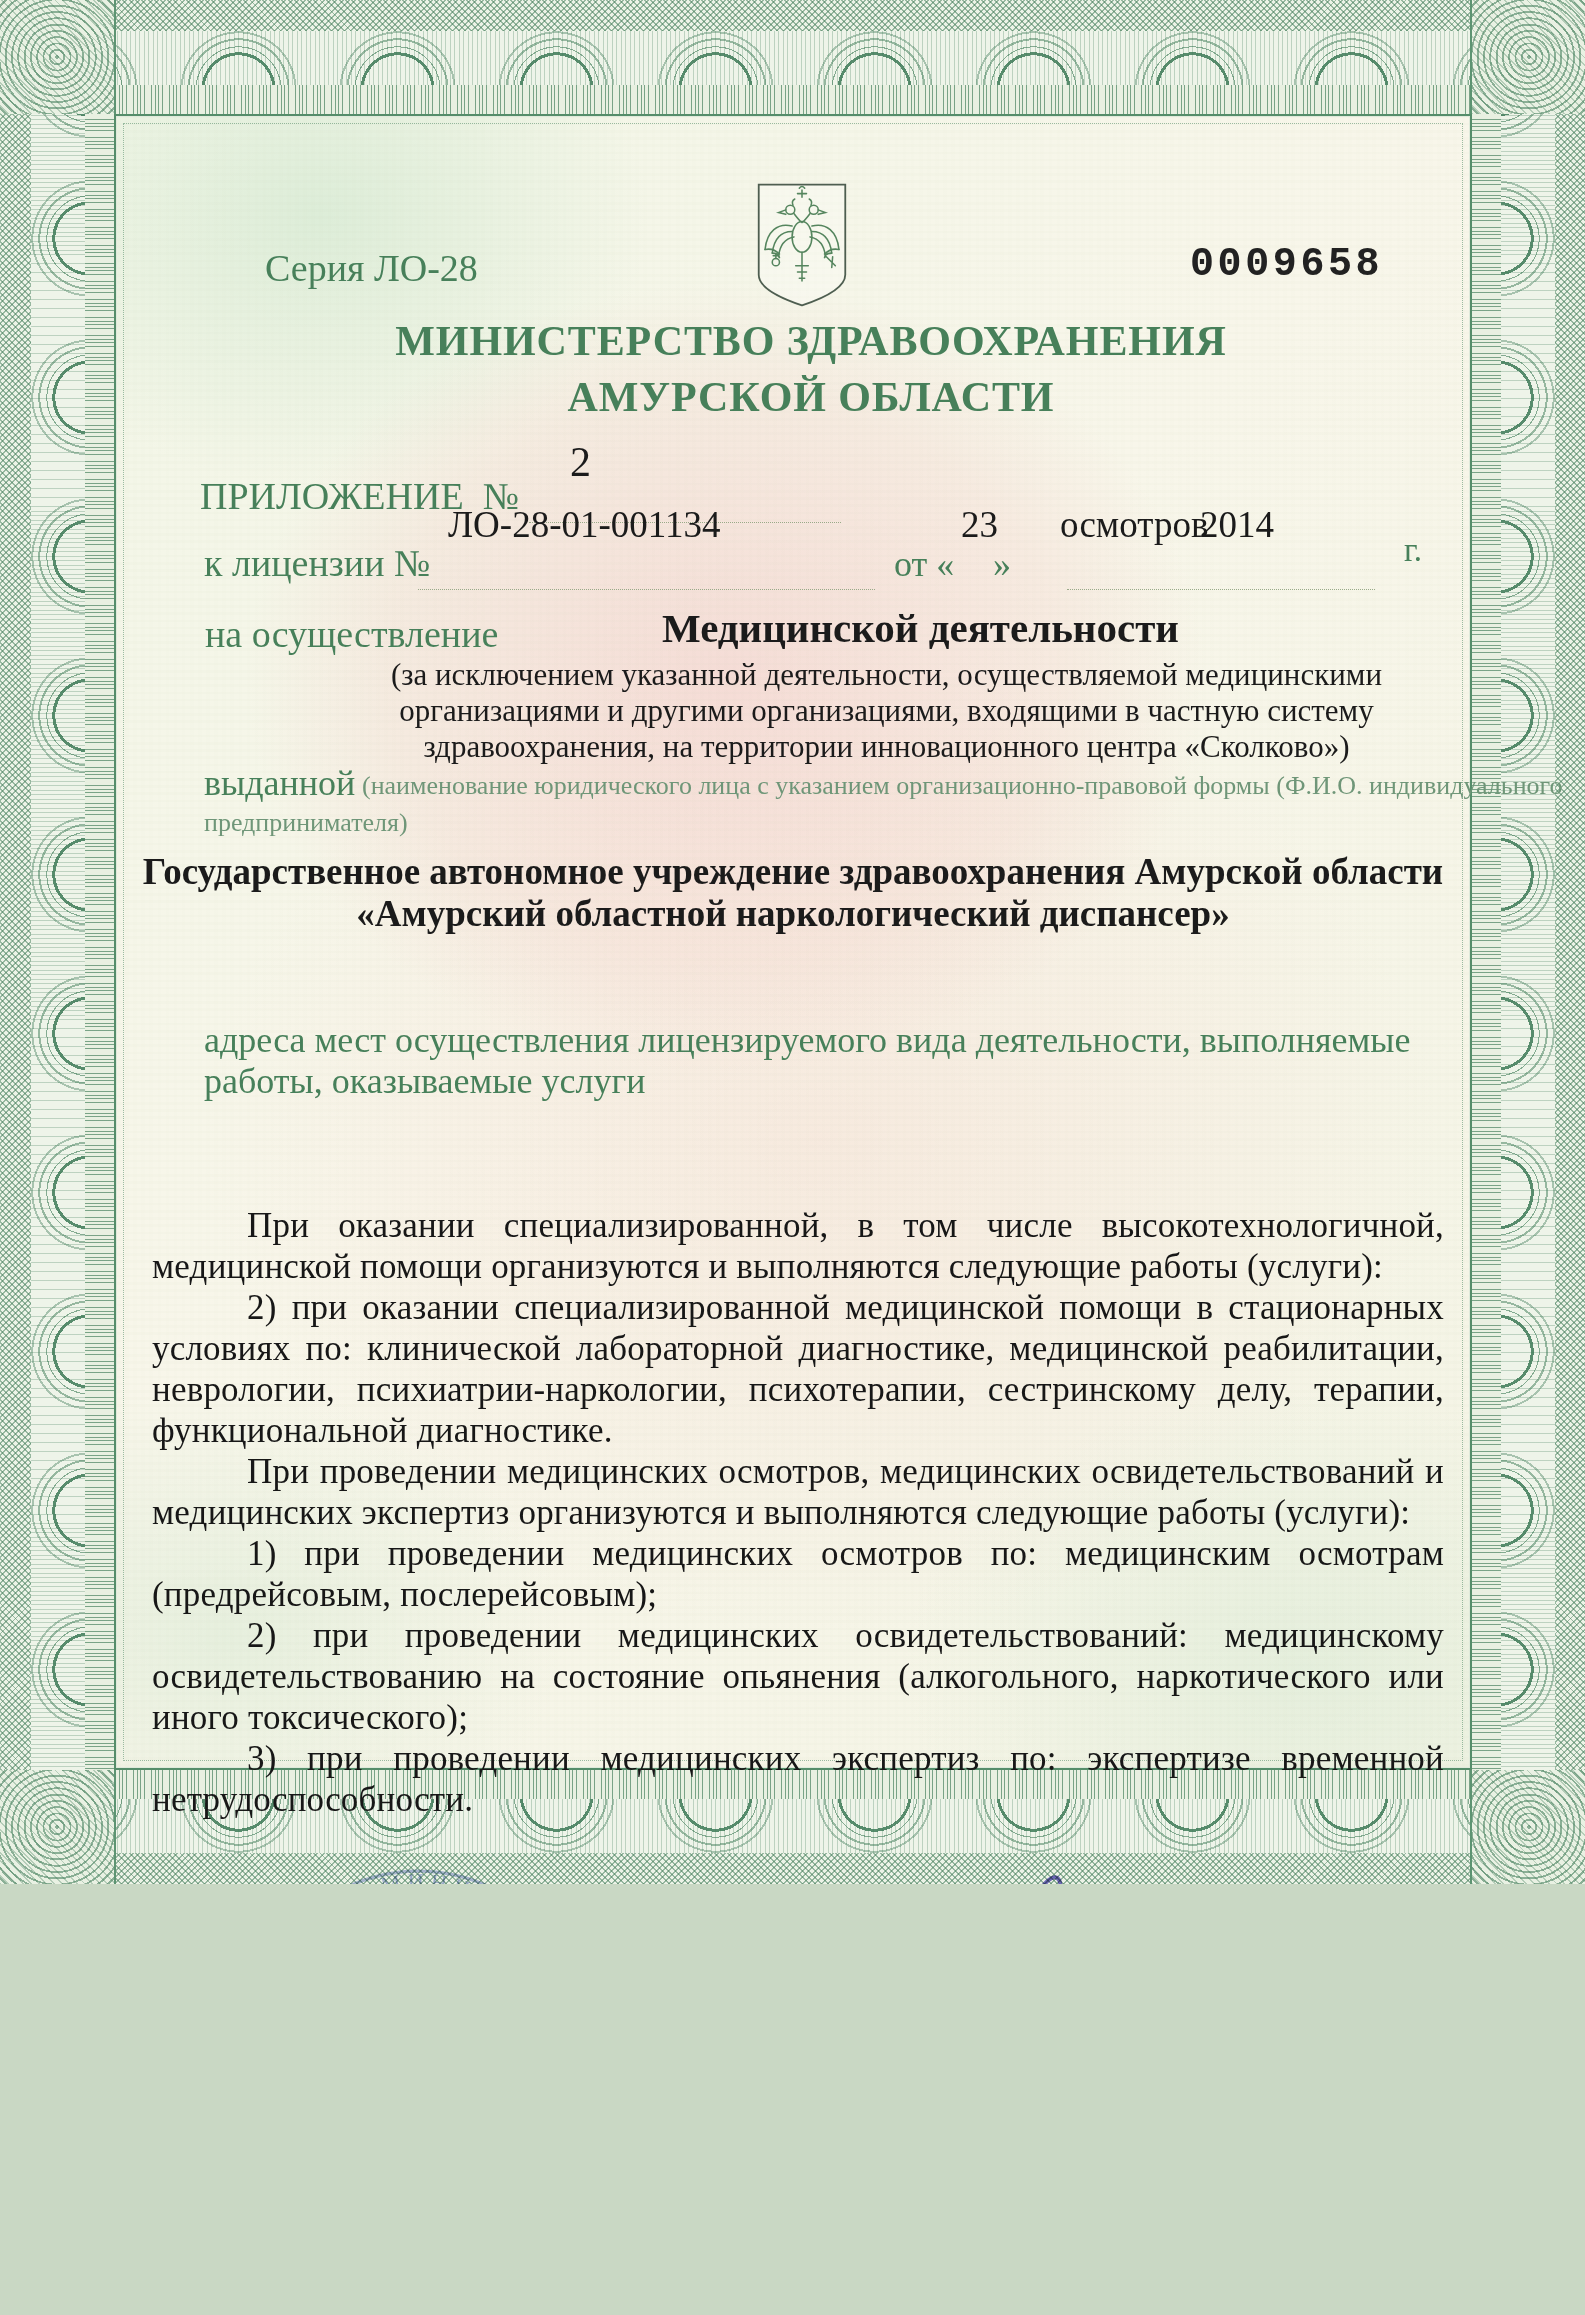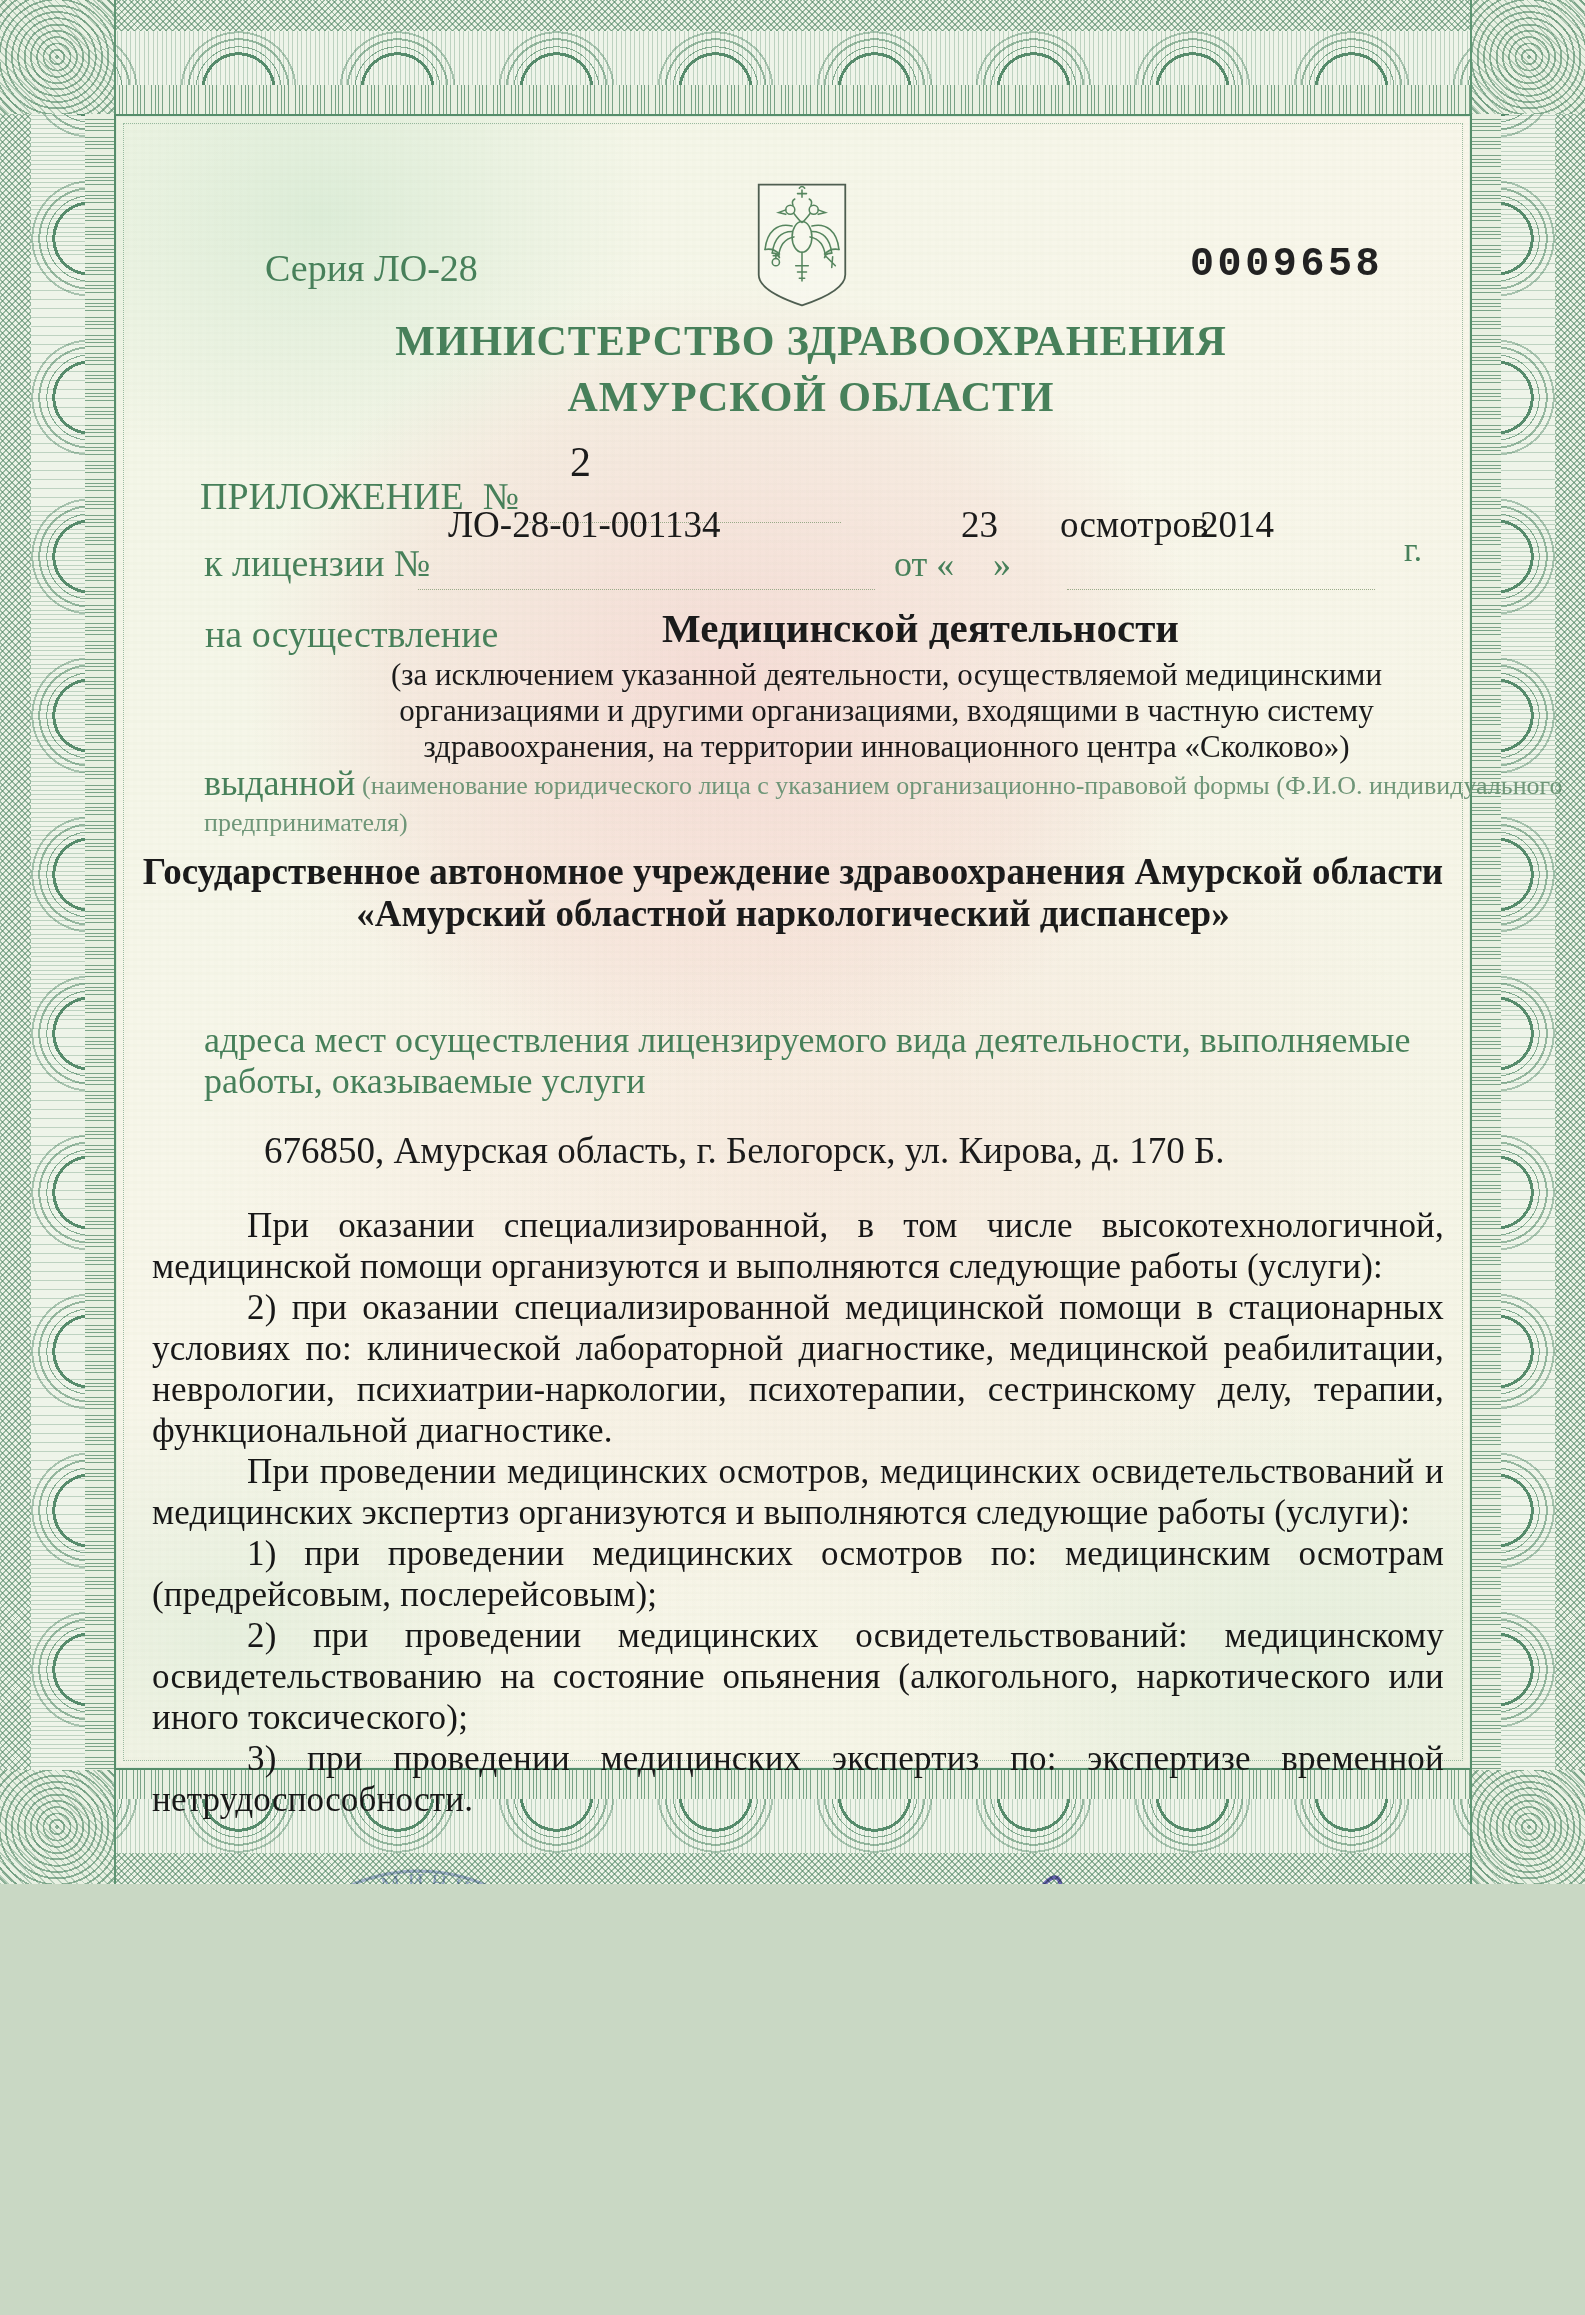--- a/index.html
+++ b/index.html
@@ -174,21 +174,20 @@
 
   <div class="t green" style="left:204px;top:762px;font-size:36px;">выданной</div>
   <div class="t lgreen" style="left:362px;top:771px;font-size:26px;">(наименование юридического лица с указанием организационно-правовой формы (Ф.И.О. индивидуального</div>
   <div class="t lgreen" style="left:204px;top:808px;font-size:26px;">предпринимателя)</div>
 
   <div class="t black bold center" style="left:0;right:0;top:850px;font-size:37px;">Государственное автономное учреждение здравоохранения Амурской области</div>
   <div class="t black bold center" style="left:0;right:0;top:892px;font-size:37px;">«Амурский областной наркологический диспансер»</div>
 
   <div class="t green" style="left:204px;top:1019px;font-size:36px;">адреса мест осуществления лицензируемого вида деятельности, выполняемые</div>
   <div class="t green" style="left:204px;top:1060px;font-size:36px;">работы, оказываемые услуги</div>
-  <div class="t black" style="left:264px;top:1129px;font-size:37px;">676850, Амурская область, г. Белогорск, ул. Кирова, д. 170 Б.</div>
 
   <div class="para-col">
     <p>При оказании специализированной, в том числе высокотехнологичной, медицинской помощи организуются и выполняются следующие работы (услуги):</p>
     <p>2) при оказании специализированной медицинской помощи в стационарных условиях по: клинической лабораторной диагностике, медицинской реабилитации, неврологии, психиатрии-наркологии, психотерапии, сестринскому делу, терапии, функциональной диагностике.</p>
     <p>При проведении медицинских осмотров, медицинских освидетельствований и медицинских экспертиз организуются и выполняются следующие работы (услуги):</p>
     <p>1) при проведении медицинских осмотров по: медицинским осмотрам (предрейсовым, послерейсовым);</p>
     <p>2) при проведении медицинских освидетельствований: медицинскому освидетельствованию на состояние опьянения (алкогольного, наркотического или иного токсического);</p>
     <p>3) при проведении медицинских экспертиз по: экспертизе временной нетрудоспособности.</p>
   </div>
 

